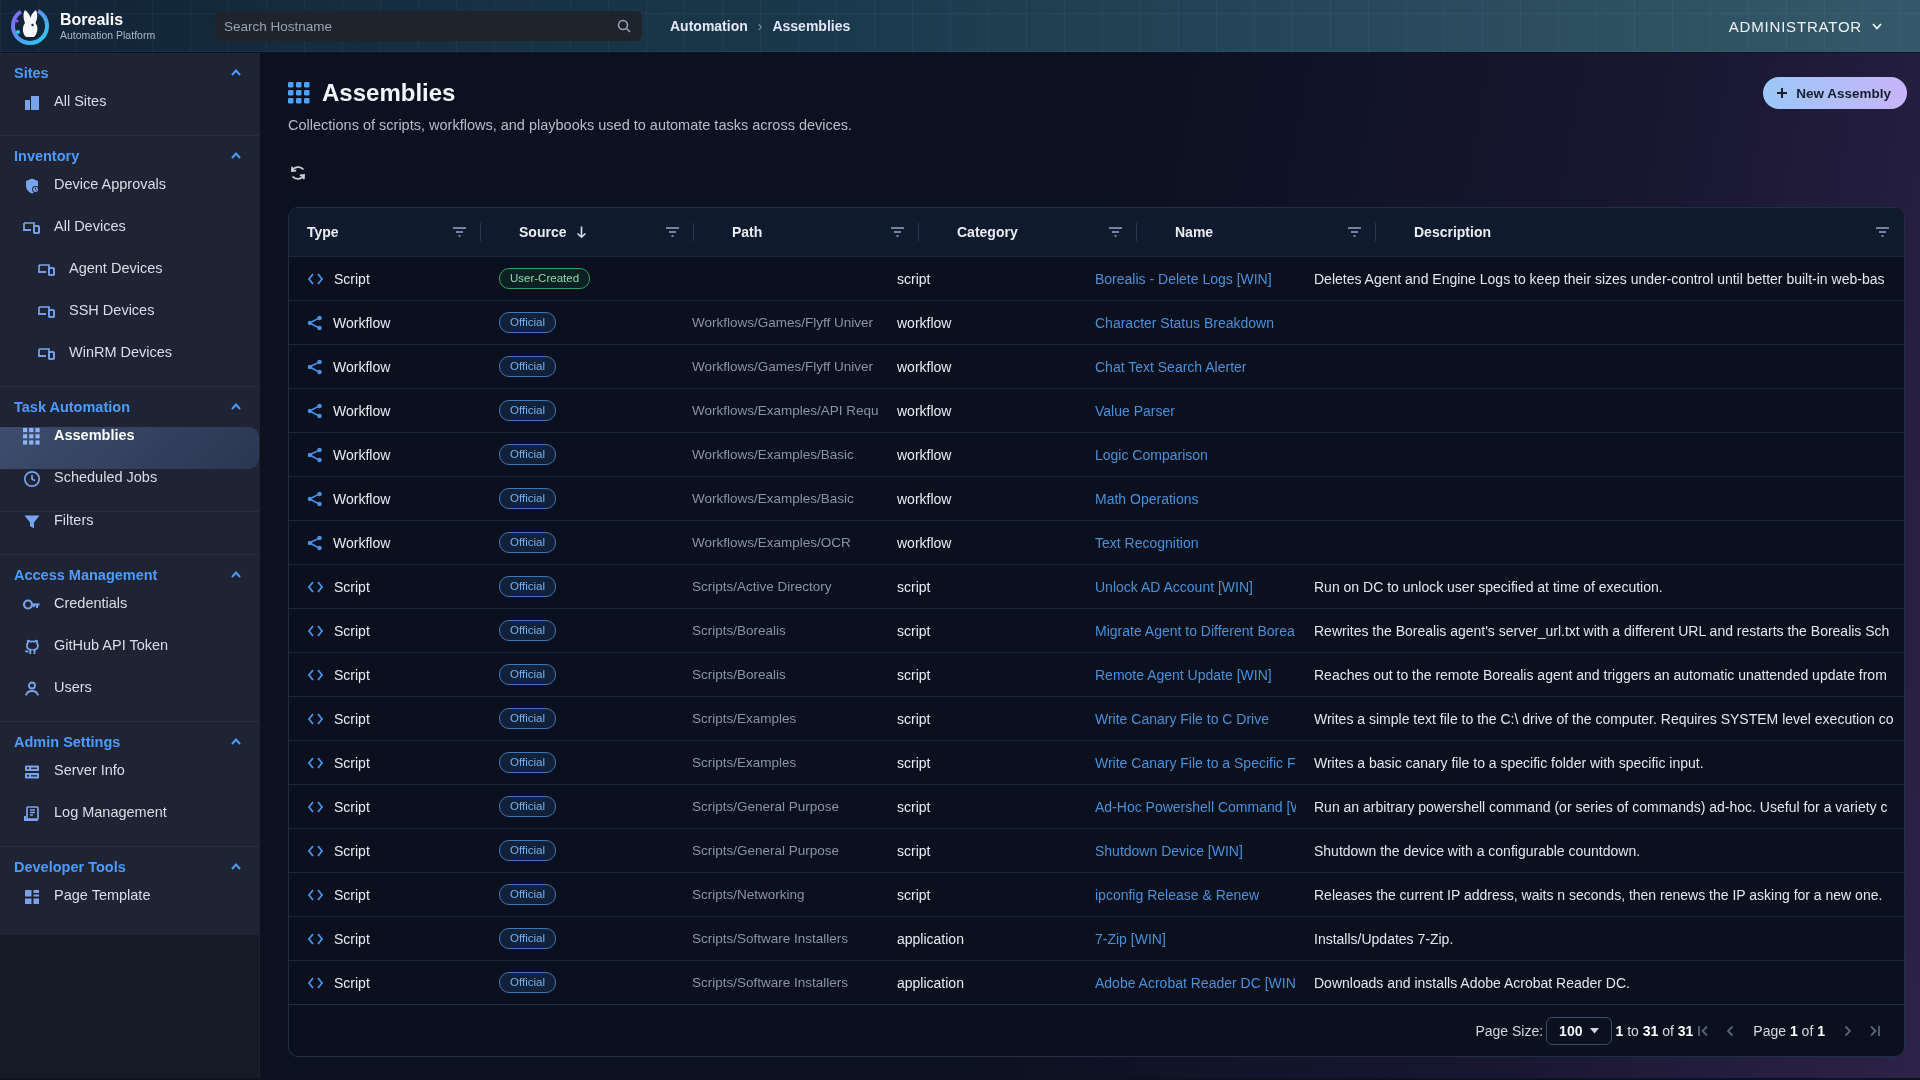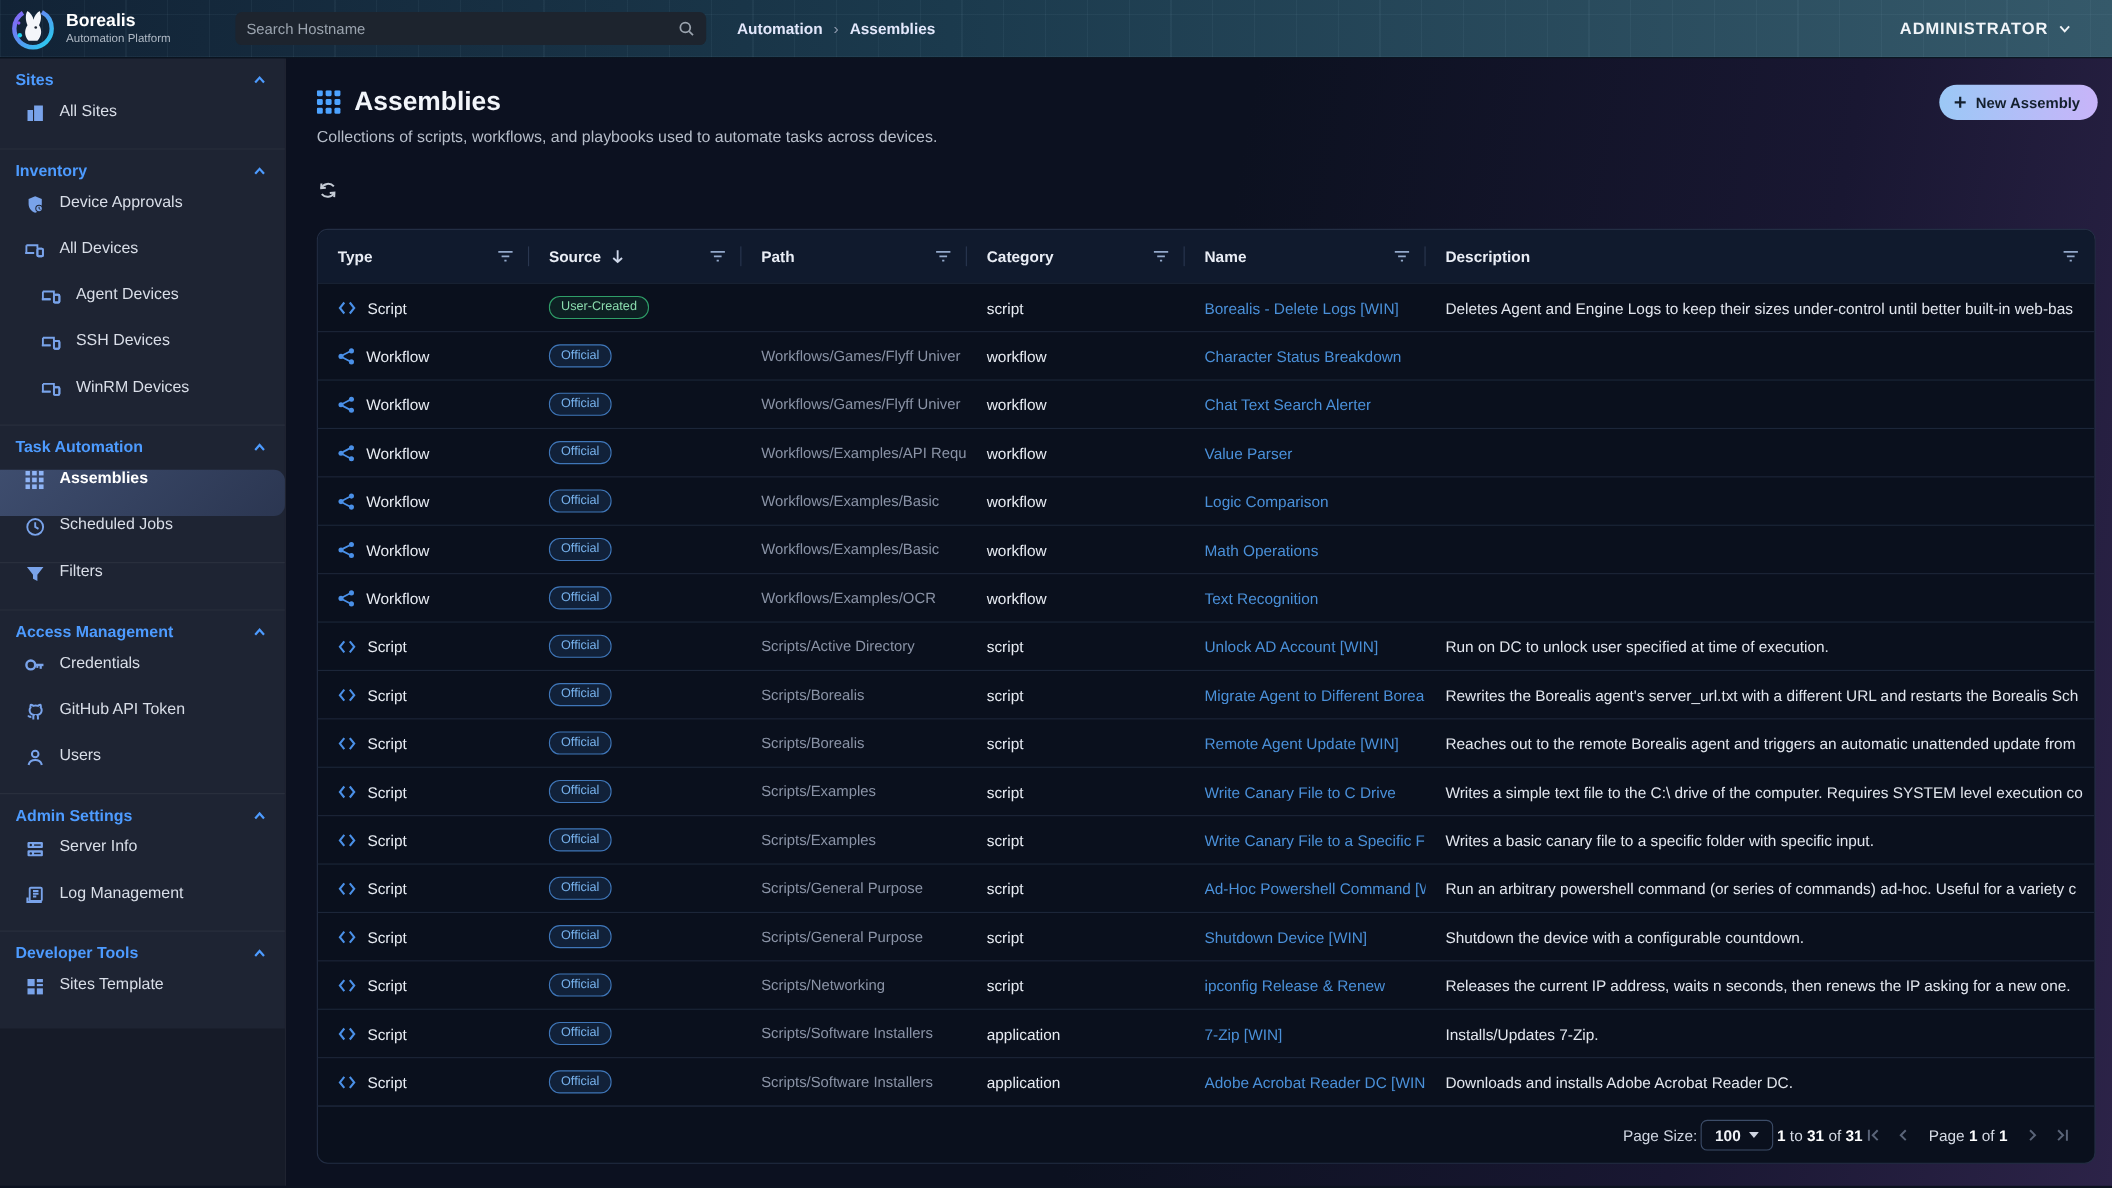--- a/index.html
+++ b/index.html
@@ -25,21 +25,21 @@
   }
   .search-box input{
     flex:1; background:transparent; border:none; outline:none; color:#dde3ea;
     font-size:13.5px; font-family:"Liberation Sans",sans-serif;
   }
   .search-box input::placeholder{ color:#9aa3ae; }
   .breadcrumb{ display:flex; align-items:center; gap:10px; margin-left:28px; font-size:14px; font-weight:bold; color:#e2e7fb; }
   .crumb-sep{ color:#8d99ad; font-weight:normal; font-size:14px; }
   .topbar-spacer{ flex:1; }
   .user-menu{ display:flex; align-items:center; gap:8px; margin-right:36px; cursor:pointer; }
-  .user-name{ font-size:15px; font-weight:bold; letter-spacing:0.8px; color:#f0f4f8; }
+  .user-name{ font-size:15px; font-weight:normal; letter-spacing:0.8px; color:#f0f4f8; }
 
   
   .app{ display:flex; height:1025px; }
 
   
   .sidebar{ width:260px; flex:0 0 260px; background:#161b28; border-right:1px solid rgba(255,255,255,0.04); }
   .sidebar-menu{ background:#1e2433; padding-bottom:6px; }
   .side-section{ border-top:1px solid rgba(255,255,255,0.05); }
   .side-section:first-child{ border-top:none; }
   .side-header{
@@ -74,21 +74,21 @@
     background:linear-gradient(90deg,#9bc8f6 0%, #c8b4f9 100%);
     color:#14202e; font-size:13.5px; font-weight:bold; font-family:"Liberation Sans",sans-serif;
   }
   .refresh-btn{ margin:30px 0 0 28px; width:20px; height:20px; color:#c6ccd6; cursor:pointer; display:inline-block; }
 
   
   .table-card{
     margin:20px 15px 0 28px; border:1px solid #232e44; border-radius:10px;
     background:#0a101d; overflow:hidden;
   }
-  .thead{ display:flex; align-items:center; height:48px; background:#101a2d; font-weight:bold; font-size:14px; color:#e9edf5; }
+  .thead{ display:flex; align-items:center; height:48px; background:#101a2d; font-weight:bold; font-size:14px; color:#e9edf5;gap:20px; }
   .th{ display:flex; align-items:center; position:relative; padding-left:18px; height:100%; }
   .th .th-label{ flex:0 0 auto; }
   .th .th-icons{ margin-left:auto; margin-right:14px; display:flex; align-items:center; gap:8px; color:#93a9cb; }
   .th::after{ content:""; position:absolute; right:0; top:15px; height:18px; width:1px; background:#2a3750; }
   .th:last-child::after{ display:none; }
   .col-type{ width:192px; } .col-source{ width:193px; } .col-path{ width:205px; }
   .col-category{ width:198px; } .col-name{ width:219px; } .col-desc{ flex:1; }
 
   .tr{ display:flex; align-items:center; height:44px; border-top:1px solid #1c2639; font-size:14px; cursor:default; }
   .td{ padding-left:18px; overflow:hidden; white-space:nowrap; height:100%; display:flex; align-items:center; }
@@ -387,21 +387,21 @@
         <div class="side-item">
           <span class="sicon">
             <svg width="18" height="18" viewBox="0 0 18 18" fill="currentColor">
                 <rect x="2" y="2" width="6.5" height="6.5"></rect>
                 <rect x="10.5" y="2" width="5.5" height="3"></rect>
                 <rect x="10.5" y="6.5" width="5.5" height="2"></rect>
                 <rect x="2" y="10.5" width="6.5" height="5.5"></rect>
                 <rect x="10.5" y="10.5" width="5.5" height="5.5"></rect>
               </svg>
           </span>
-          <span>Sites Template</span>
+          <span>Page Template</span>
         </div>
       </div>
 
     </div>
   </div>
 
   <div class="main">
     <div class="page-head">
       <div class="title-row">
         <span class="title-grid-icon">

